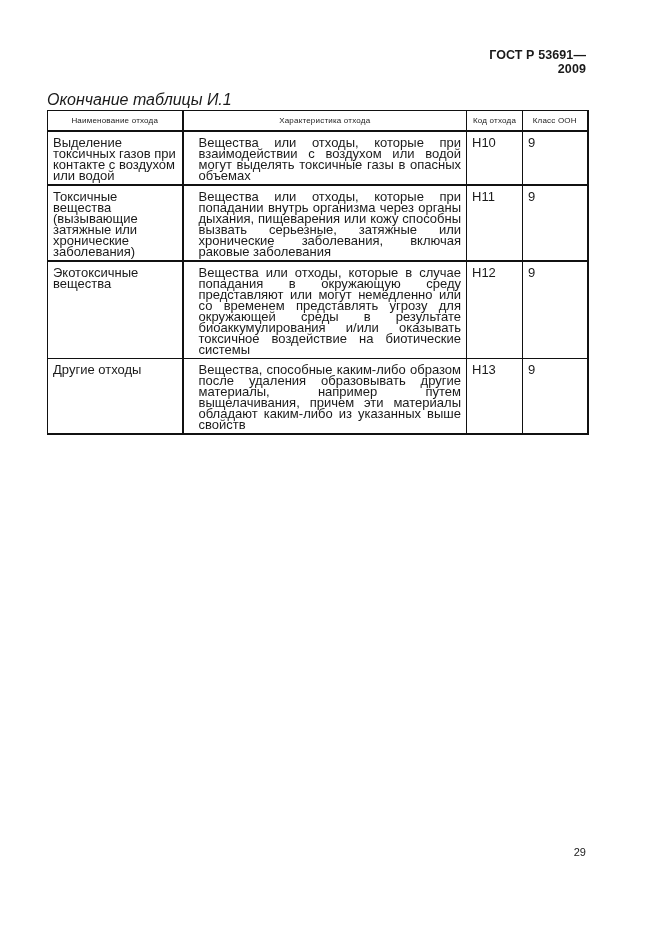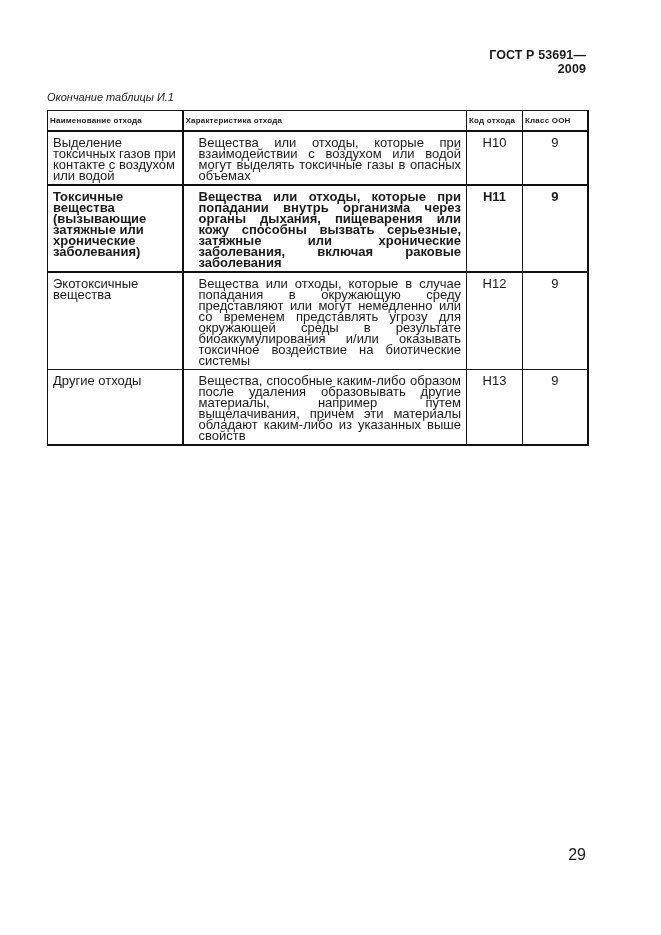--- a/index.html
+++ b/index.html
@@ -1,40 +1,40 @@
 <!DOCTYPE html>
 <html><head>
   <meta charset="utf-8">
   <style>
     html, body { margin: 0; padding: 0; background: #ffffff; }
     body { width: 661px; height: 935px; position: relative; overflow: hidden;
            font-family: "Liberation Sans", sans-serif; color: #1a1a1a; }
     .doc-code { position: absolute; left: 470px; top: 48px; width: 116px; text-align: right;
                 font-weight: bold; font-size: 12.5px; letter-spacing: 0.1px; }
-    .caption { position: absolute; left: 47px; top: 91px; font-style: italic; font-size: 11px; }
+    .caption { position: absolute; left: 47px; top: 91px; font-style: italic; font-size: 16px; }
     table.gost { position: absolute; left: 47px; top: 110px; border-collapse: collapse;
                  table-layout: fixed; width: 540px; }
     table.gost col.c1 { width: 135px; }
     table.gost col.c2 { width: 284px; }
     table.gost col.c3 { width: 56px; }
     table.gost col.c4 { width: 65px; }
-    table.gost th { font-weight: bold; font-size: 8px; height: 19px; padding: 0 2px;
-                    border: 1px solid #111; border-bottom: 2px solid #111; text-align: left;
+    table.gost th { font-weight: normal; font-size: 8px; height: 19px; padding: 0 2px;
+                    border: 1px solid #111; border-bottom: 2px solid #111; text-align: center;
                     vertical-align: middle; letter-spacing: 0.2px; }
     table.gost th.c2h { border-left: 2px solid #111; }
     table.gost td { font-size: 13px; line-height: 11px; vertical-align: top;
                     padding: 5px 5px 3px 5px; border: 1px solid #111; }
     table.gost td.desc { text-align: justify; border-left: 2px solid #111; padding-left: 15px; padding-right: 5px; }
-    table.gost td.ctr { text-align: center; }
+    table.gost td.ctr { text-align: left; }
     table.gost tr.r1 td { height: 33px; border-bottom-width: 2px; }
-    table.gost tr.r2 td { height: 45px; border-bottom-width: 2px; font-weight: bold; }
+    table.gost tr.r2 td { height: 45px; border-bottom-width: 2px; }
     table.gost tr.r3 td { height: 57px; border-bottom-width: 1px; }
     table.gost tr.r4 td { height: 45px; border-bottom: 2px solid #111; }
     table.gost { border-right: 2px solid #111; }
-    .page-num { position: absolute; left: 560px; top: 846px; width: 26px; text-align: right; font-size: 16px; }
+    .page-num { position: absolute; left: 560px; top: 846px; width: 26px; text-align: right; font-size: 11px; }
   </style>
 </head>
 <body>
 
 <div class="doc-code">ГОСТ Р 53691—2009</div>
 
 <div class="caption">Окончание таблицы И.1</div>
 
 <table class="gost">
   <colgroup>

